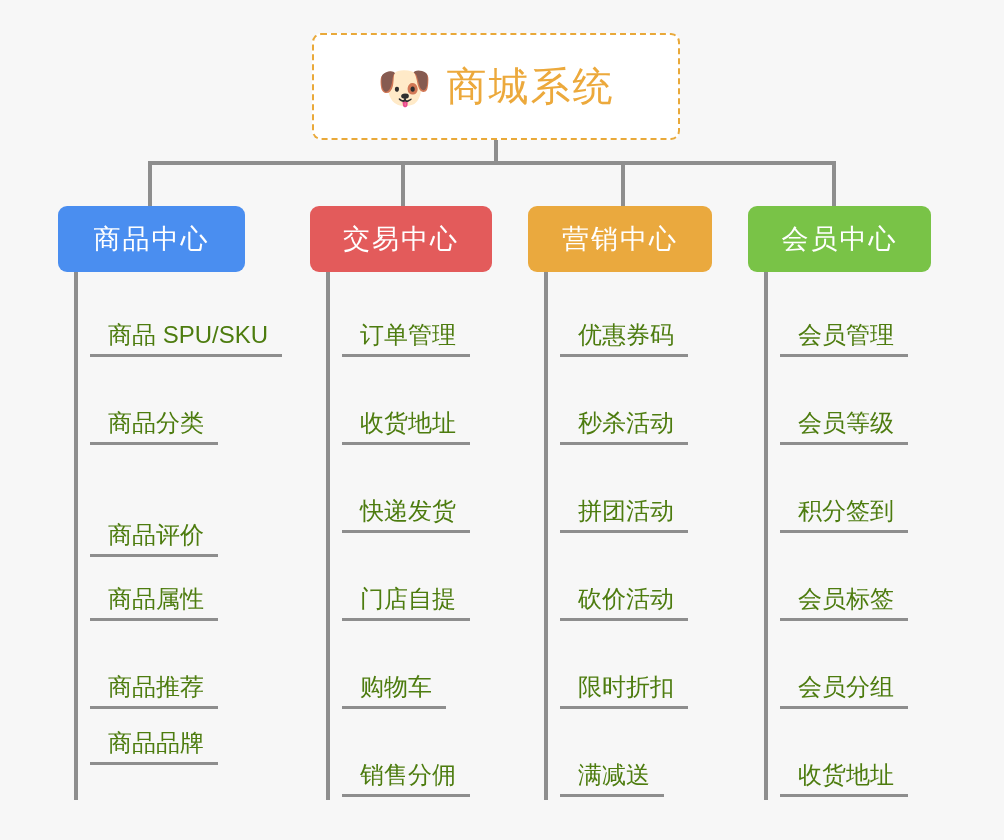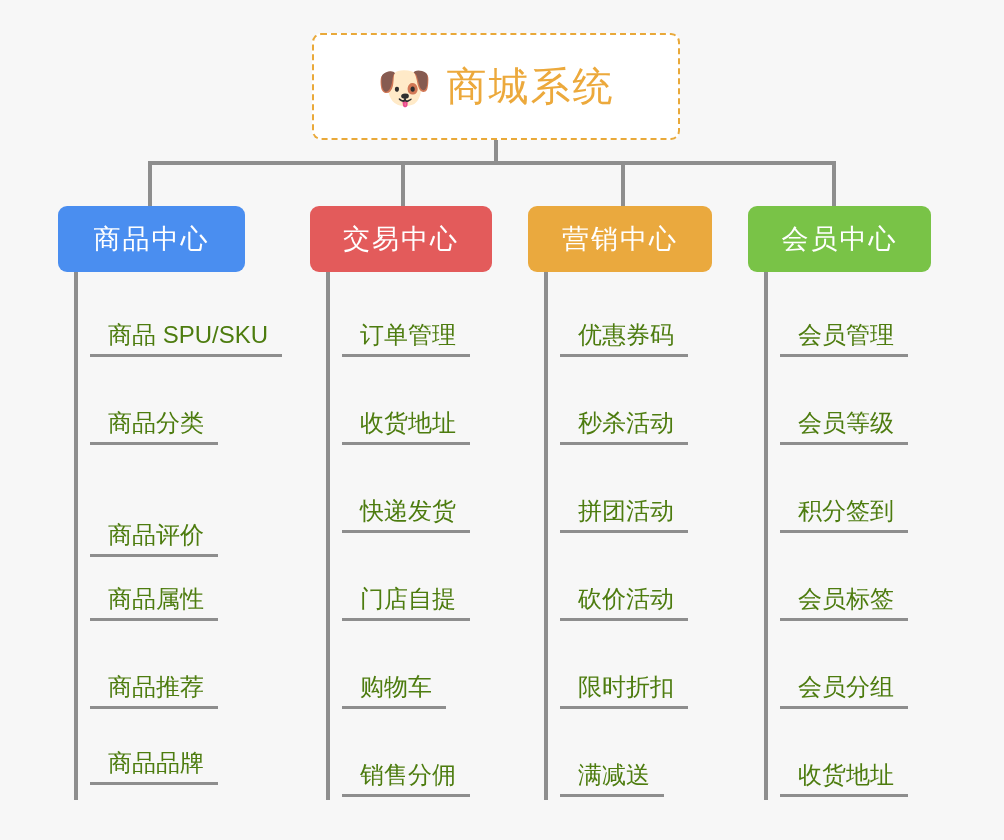--- a/index.html
+++ b/index.html
@@ -163,21 +163,21 @@
       </div>
     <div class="leaf" style="top:472px">
         <span class="leaf-text" style="border-bottom-color: rgb(142, 142, 142);">商品评价</span>
       </div>
     <div class="leaf" style="top:536px">
         <span class="leaf-text" style="border-bottom-color: rgb(142, 142, 142); text-align: center;">商品属性</span>
       </div>
     <div class="leaf" style="top:624px">
         <span class="leaf-text" style="border-bottom-color: rgb(142, 142, 142);">商品推荐</span>
       </div>
-    <div class="leaf" style="top:700px">
+    <div class="leaf" style="top:680px">
         <span class="leaf-text" style="border-bottom-color: rgb(142, 142, 142);">商品品牌</span>
       </div>
   </div>
 
   <div class="col-2">
     <div class="header" style="background: rgb(227, 91, 91);">
       <span>交易中心</span>
     </div>
     <div class="spine" style="background: rgb(142, 142, 142);"></div>
     <div class="leaf" style="top:272px">

